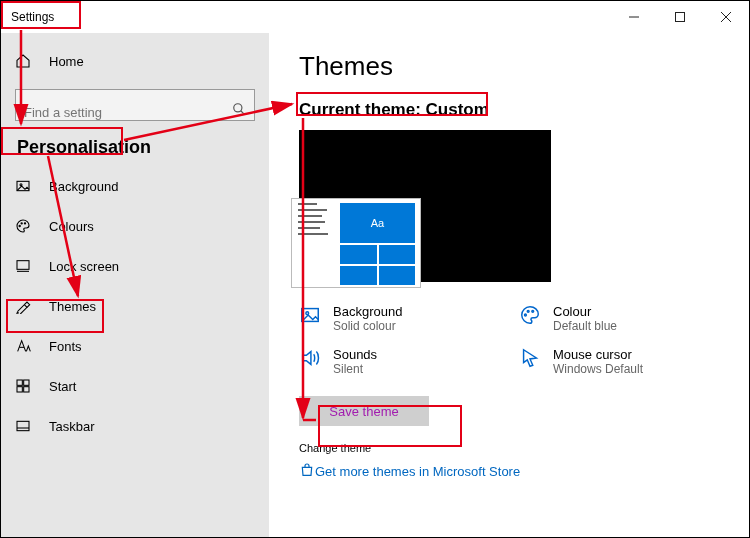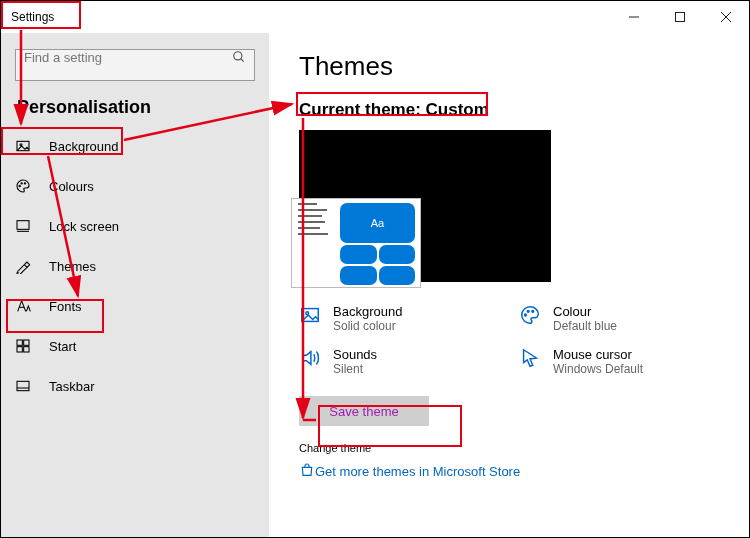--- a/index.html
+++ b/index.html
@@ -17,21 +17,21 @@
   
   .body { flex: 1; display: flex; overflow: hidden; }
 
   
   .sidebar { width: 268px; background: #e6e6e6; display: flex; flex-direction: column; padding-top: 8px; }
   .nav-row { height: 40px; display: flex; align-items: center; padding-left: 14px; color: #000; font-size: 13px; }
   .nav-row .icon { width: 20px; display:flex; align-items:center; color:#000; }
   .nav-row .label { margin-left: 14px; }
 
   .search-wrap { padding: 8px 14px; }
-  .search { width: 100%; height: 32px; border: 1px solid #999; background: #f3f3f3; display: flex; align-items: flex-start; padding: 0 8px; }
+  .search { width: 100%; height: 32px; border: 1px solid #999; background: #f3f3f3; display: flex; align-items: flex-end; padding: 0 8px; }
   .search input { flex:1; border:none; background:transparent; font-size:13px; outline:none; }
   .search .sicon { color:#555; }
 
   .section-header { font-size: 18px; font-weight: 600; padding: 8px 16px; color:#000; }
 
   .nav-list .nav-row { height: 40px; }
   .nav-themes { font-weight: normal; }
 
   
   .content { flex:1; padding: 18px 30px 0 30px; overflow: hidden; position: relative; }
@@ -40,21 +40,21 @@
   .content h3 { font-size: 11px; font-weight: 400; margin-top: 16px; }
 
   .theme-prev { width: 252px; height: 152px; background:#000; position: relative; margin-bottom: 20px; }
   .tp-win { position:absolute; left:-8px; bottom:-6px; width:130px; height:90px; background:#fff; border:1px solid #bbb; }
   .tp-win .menu { position:absolute; left:6px; top:4px; width:32px; }
   .tp-win .menu div { height:2px; background:#666; margin-bottom:4px; }
   .tp-win .menu div:nth-child(1){width:60%} .tp-win .menu div:nth-child(2){width:90%}
   .tp-win .menu div:nth-child(3){width:75%} .tp-win .menu div:nth-child(4){width:85%}
   .tp-win .menu div:nth-child(5){width:70%} .tp-win .menu div:nth-child(6){width:95%}
   .tp-tiles { position:absolute; left:48px; top:4px; width:75px; height:82px; display:grid; grid-template-columns: 1fr 1fr; grid-template-rows: 1fr 1fr 1fr 1fr; gap:2px; }
-  .tp-tiles div { background:#0078d7;border-radius:7px; }
+  .tp-tiles div { background:#0078d7; }
   .tp-tiles .big { grid-column:1/3; grid-row:1/3; display:flex;align-items:center;justify-content:center;color:#fff;font-size:11px;}
 
   .theme-opts { display: grid; grid-template-columns: 1fr 1fr; column-gap: 20px; row-gap: 10px; width: 420px; }
   .topt { display:flex; align-items:flex-start; gap:12px; padding: 2px 0; }
   .topt .oicon { width:22px; height:22px; color:#0066cc; display:flex; align-items:center; justify-content:center; }
   .topt .otext .t1 { font-size:13px; color:#000; }
   .topt .otext .t2 { font-size:12px; color:#666; }
 
   .save-btn { margin-top: 18px; width: 130px; height: 30px; background:#cfcfcf; border:none; font-size:13px; color:#a21caf; display:flex; align-items:center; justify-content:center; }
 
@@ -95,20 +95,28 @@
           <line x1="0" y1="0" x2="10" y2="10"></line>
           <line x1="10" y1="0" x2="0" y2="10"></line>
         </svg>
     </div>
   </div>
 
   <div class="body">
 
     <div class="sidebar">
 
+      <div class="nav-row">
+        <span class="icon">
+          <svg width="16" height="16" viewBox="0 0 24 24" fill="none" stroke="#000" stroke-width="1.6">
+              <path d="M3 11 L12 3 L21 11 V21 H3 Z"></path>
+            </svg>
+        </span>
+        <span class="label">Home</span>
+      </div>
 
       <div class="search-wrap">
         <div class="search">
           <input placeholder="Find a setting" style="">
           <span class="sicon">
             <svg width="14" height="14" viewBox="0 0 24 24" fill="none" stroke="#555" stroke-width="2">
                 <circle cx="10" cy="10" r="7"></circle>
                 <line x1="20" y1="20" x2="15" y2="15"></line>
               </svg>
           </span>

